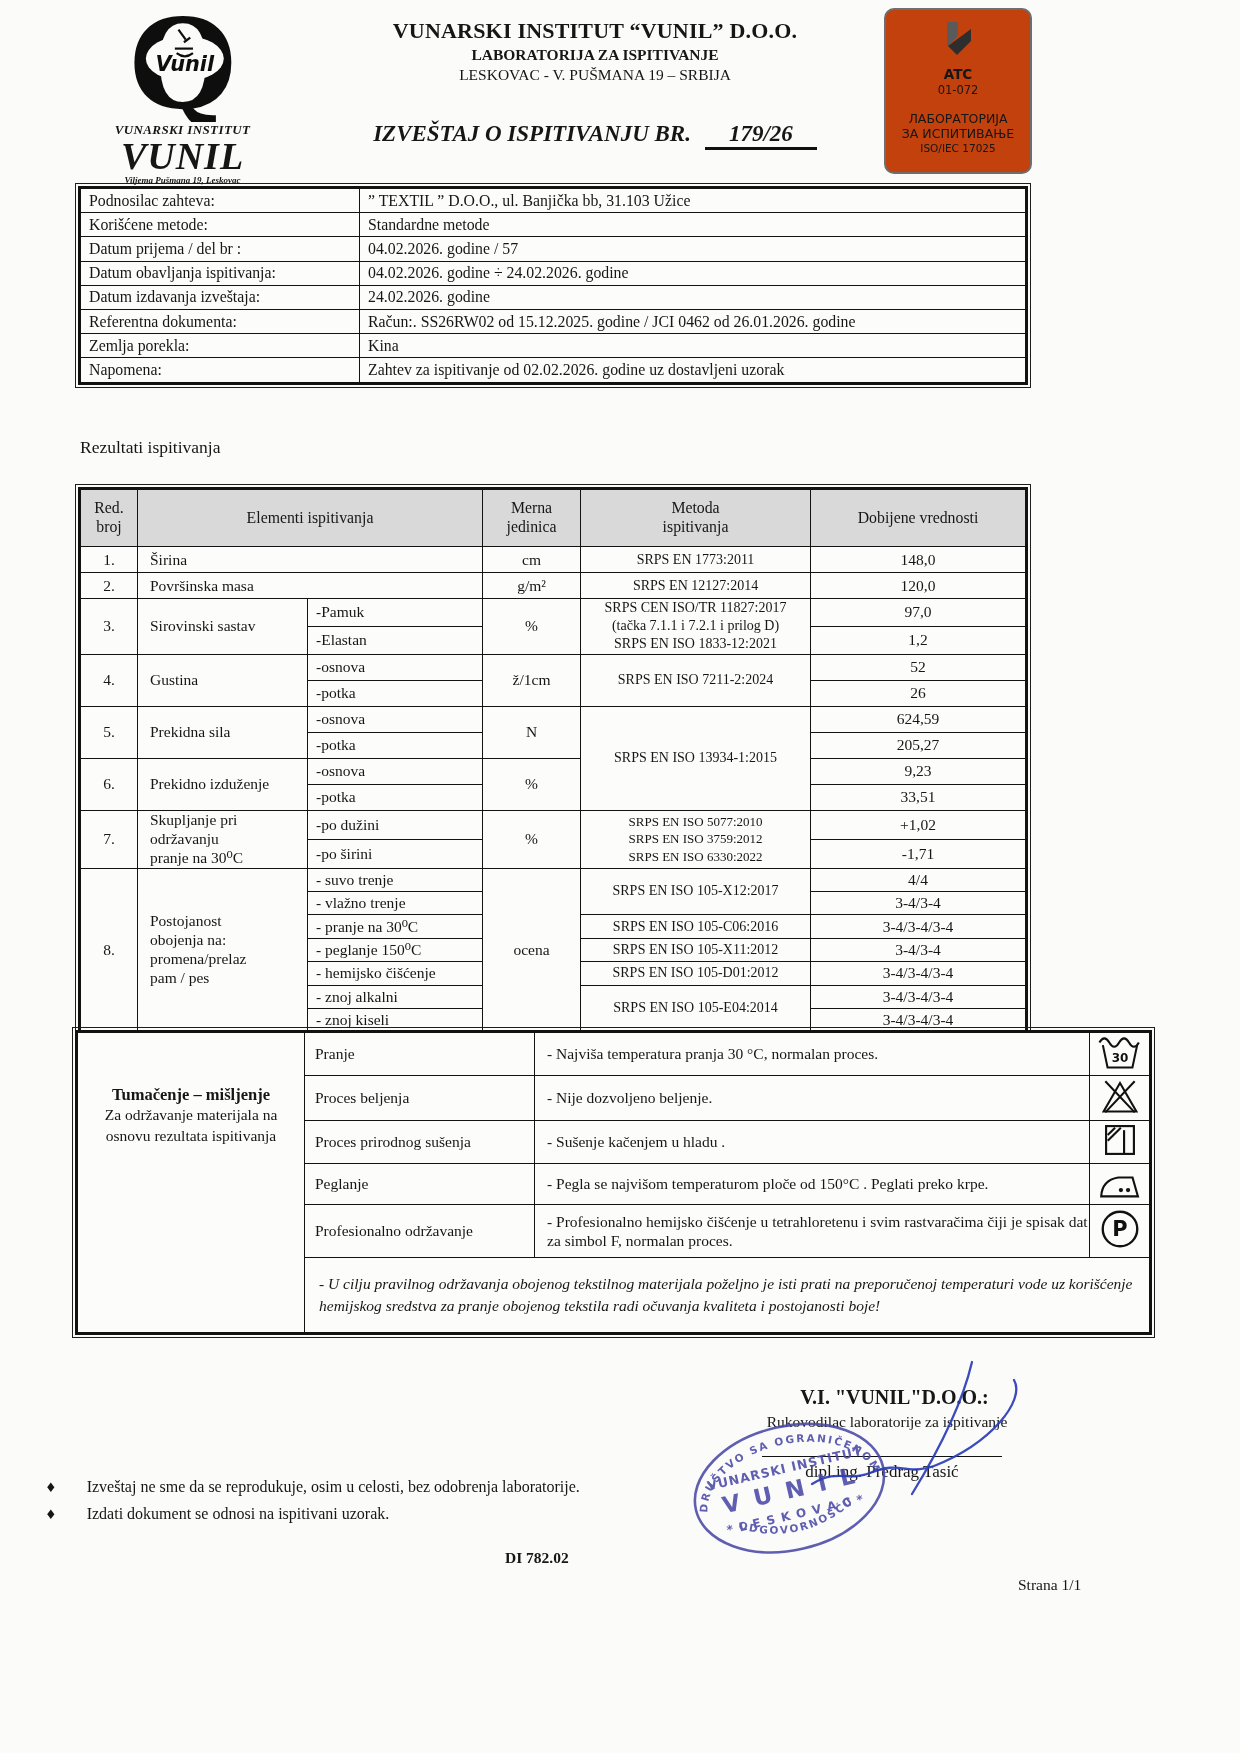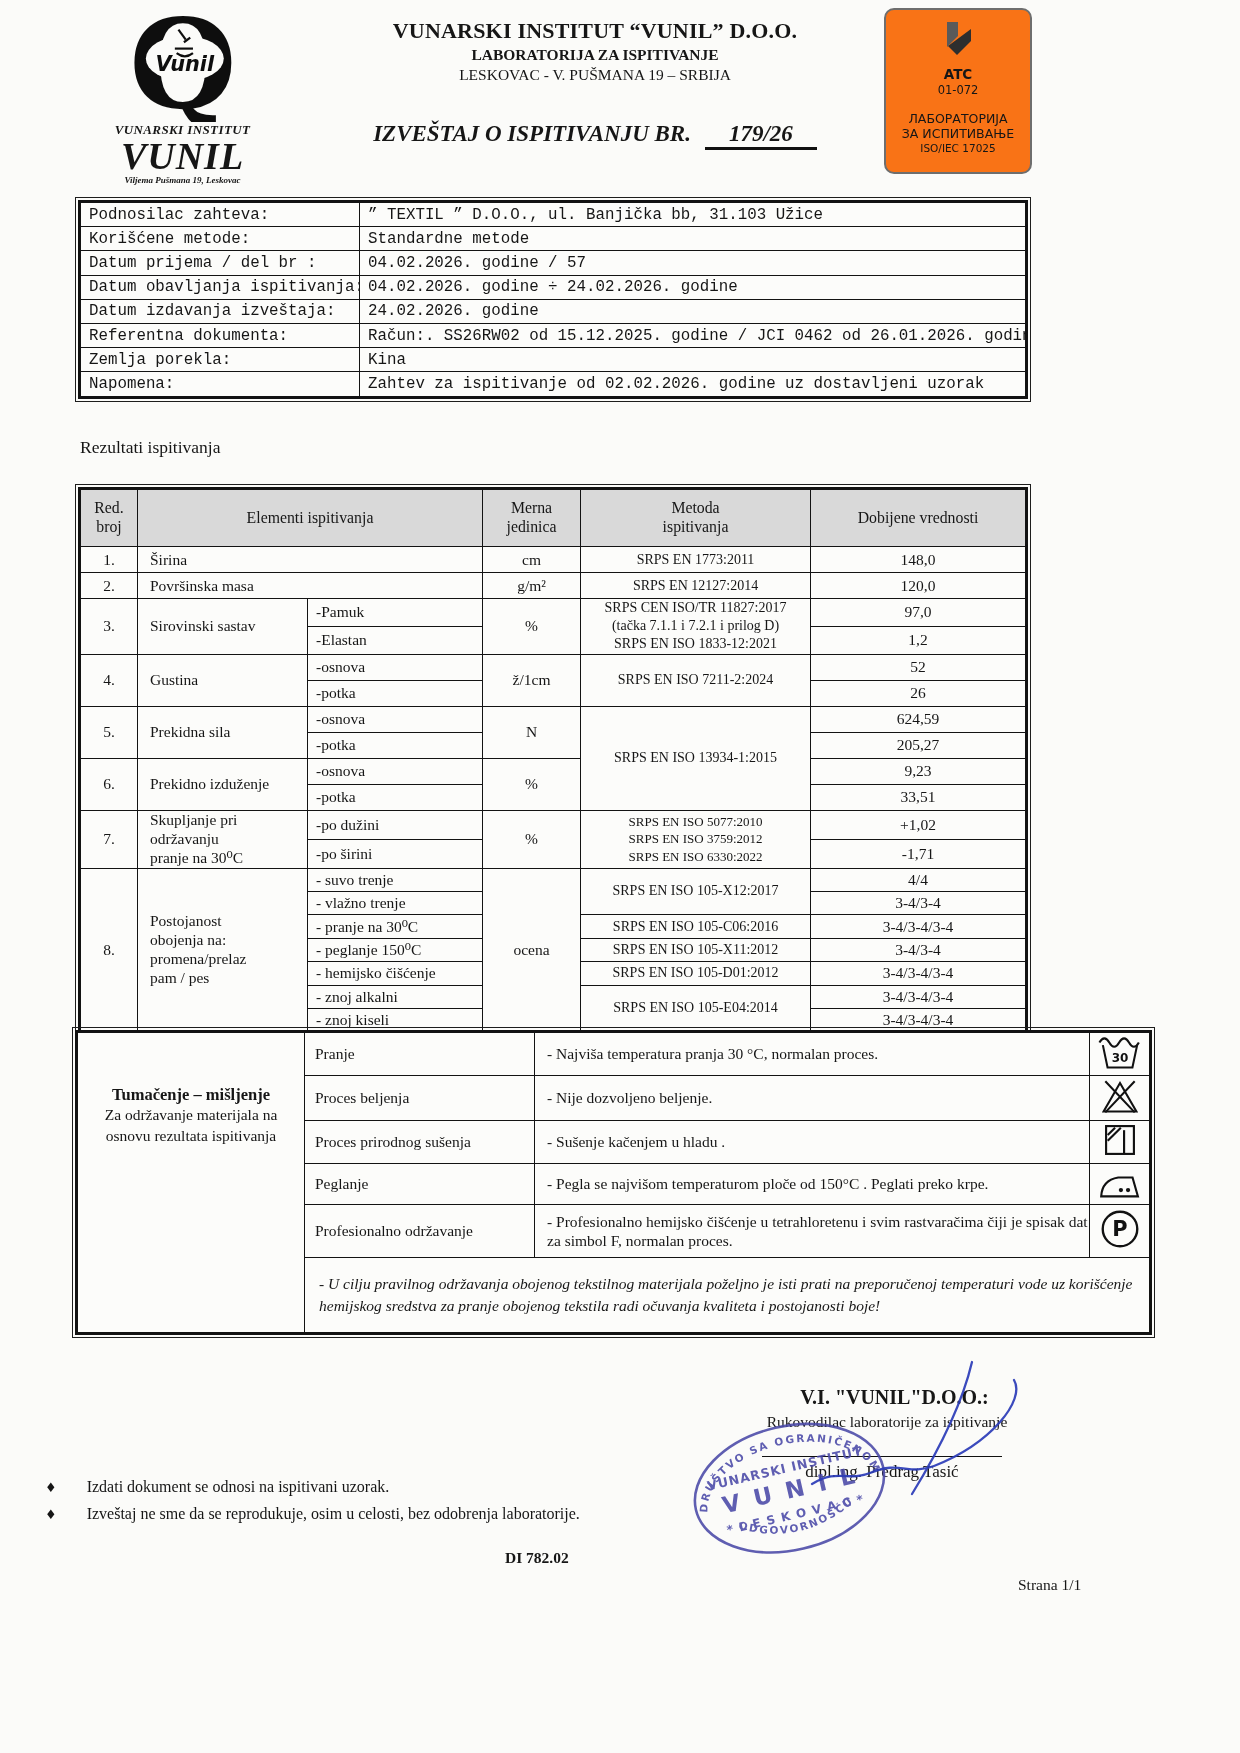--- a/index.html
+++ b/index.html
@@ -12,35 +12,35 @@
   .logo-inst{font-size:13px;font-weight:bold;font-style:italic;letter-spacing:.4px;margin-top:-4px;}
   .logo-brand{font-size:38px;font-weight:bold;font-style:italic;letter-spacing:1px;line-height:.95;}
   .logo-addr{font-size:9px;font-style:italic;font-weight:bold;margin-top:1px;}
   .head-center{left:295px;top:18px;width:600px;text-align:center;}
   .h-title{font-size:22px;font-weight:bold;letter-spacing:.2px;}
   .h-sub1{font-size:15.5px;font-weight:bold;margin-top:2px;}
   .h-sub2,.h-sub3{font-size:15.5px;margin-top:2px;}
   .report-title{left:295px;top:121px;width:600px;text-align:center;font-size:23px;font-weight:bold;font-style:italic;}
   .report-num{margin-left:14px;padding:0 24px 1px 24px;border-bottom:3px solid #111;}
   .badge{left:884px;top:8px;width:148px;height:166px;border:2px solid #6e6e6e;border-radius:10px;
-         background:#f97316;text-align:center;font-family:"DejaVu Sans",sans-serif;padding-top:10px;box-sizing:border-box;}
+         background:#c2410c;text-align:center;font-family:"DejaVu Sans",sans-serif;padding-top:10px;box-sizing:border-box;}
   .badge-atc{font-size:13.5px;font-weight:bold;margin-top:2px;}
   .badge-code{font-size:11.5px;margin-top:1px;}
   .badge-cyr{font-size:12.5px;line-height:1.2;margin-top:14px;}
   .badge-iso{font-size:10.5px;margin-top:1px;}
 
   
   .boxed{border:2px solid #121212;outline:1.3px solid #1d1d1d;outline-offset:2px;background:#fcfcfa;}
 
   table{border-collapse:collapse;width:100%;table-layout:fixed;}
   td,th{overflow:hidden;}
 
   
   .info td{border:1.6px solid #131313;height:23.2px;font-size:15.8px;padding:0 8px;white-space:nowrap;}
-  .info-wrap{left:78px;top:200px;width:946px;font-family:Liberation Mono, monospace;}
+  .info-wrap{left:78px;top:186px;width:946px;}
   .info .lbl{width:262px;}
 
   
   .res-title{left:80px;top:437px;font-size:17.5px;}
   .res-wrap{left:78px;top:487px;width:946px;}
   .res th{background:#d9d9d9;border:1.7px solid #131313;font-weight:normal;font-size:15.8px;height:54px;line-height:1.18;}
   .res td{border:1.5px solid #131313;height:25px;font-size:15.5px;padding:0 4px;}
   .res .c{text-align:center;}
   .res .el{padding-left:12px;}
   .res .el2{padding-left:12px;line-height:1.22;}
@@ -426,20 +426,20 @@
   <div class="abs sig-svg">
     <svg width="240" height="155" viewBox="0 0 240 155" fill="none">
       <g stroke="#2b3cb8" stroke-width="2.3" stroke-linecap="round">
         <path d="M10 128 C36 112 46 126 68 117 C98 104 106 120 132 110 C160 99 182 84 198 66 C212 50 218 34 212 24"></path>
         <path d="M170 6 C162 40 142 86 110 138"></path>
       </g>
     </svg>
   </div>
 
   <div class="abs fnotes">
+    <div class="fnote"><span class="dia">♦</span><span>Izveštaj ne sme da se reprodukuje, osim u celosti, bez odobrenja laboratorije.</span></div>
     <div class="fnote"><span class="dia">♦</span><span>Izdati dokument se odnosi na ispitivani uzorak.</span></div>
-    <div class="fnote"><span class="dia">♦</span><span>Izveštaj ne sme da se reprodukuje, osim u celosti, bez odobrenja laboratorije.</span></div>
   </div>
 
   <div class="abs doc-code">DI 782.02</div>
   <div class="abs page-num">Strana 1/1</div>
 
 </div>
 
 </body></html>

